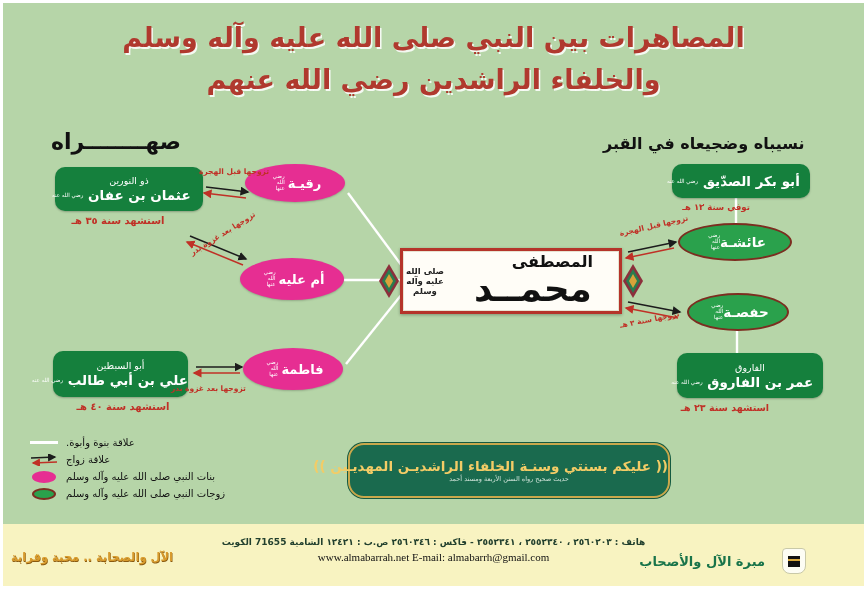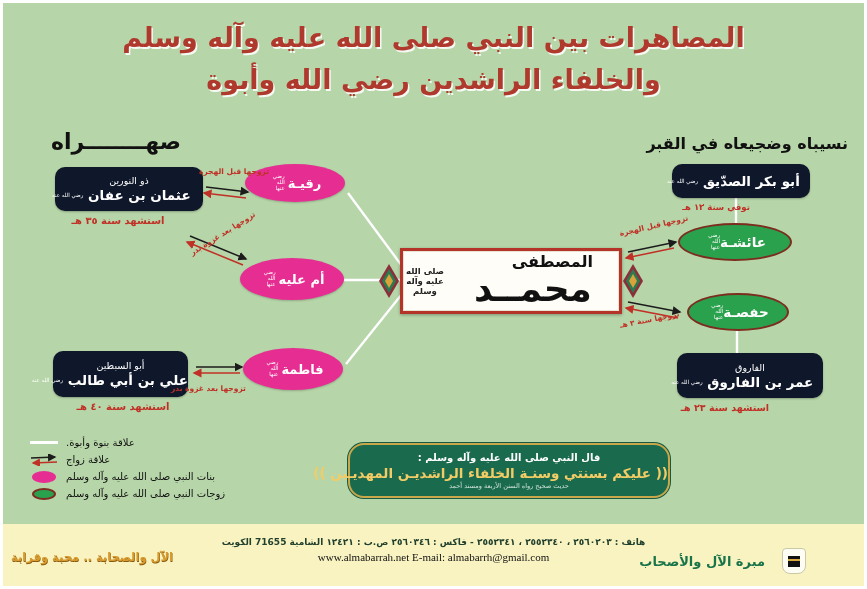--- a/index.html
+++ b/index.html
@@ -9,24 +9,24 @@
   .abs{position:absolute;}
   .wires{position:absolute;left:0;top:0;width:861px;height:583px;pointer-events:none;}
 
   
   .title{left:0;top:14px;width:100%;text-align:center;color:#b0392e;font-weight:bold;
          font-size:27px;line-height:42px;text-shadow:1.5px 1.5px 0 rgba(255,255,255,.85);}
 
   
   .hdr{color:#111;font-weight:bold;}
   .hdr-left{left:38px;top:126px;width:150px;font-size:22px;text-align:center;}
-  .hdr-right{left:600px;top:131px;width:245px;font-size:16px;text-align:right;}
-
-  
-  .obox{background:#0f172a;border-radius:10px;color:#fff;text-align:center;
+  .hdr-right{left:600px;top:131px;width:245px;font-size:16px;text-align:left;}
+
+  
+  .obox{background:#15803d;border-radius:10px;color:#fff;text-align:center;
         display:flex;flex-direction:column;justify-content:center;gap:1px;
         box-shadow:0 1px 2px rgba(0,0,0,.25);}
   .obox-epithet{font-size:9.5px;line-height:11px;}
   .obox-name{font-size:13.5px;font-weight:bold;line-height:16px;white-space:nowrap;}
   .hon{font-size:5.5px;font-weight:normal;display:inline-block;width:16px;line-height:1.05;vertical-align:middle;}
 
   
   .poval{background:#e62e92;border-radius:50%;color:#fff;display:flex;align-items:center;justify-content:center;
          gap:3px;box-shadow:0 1px 2px rgba(0,0,0,.2);}
   .poval-name{font-size:13px;font-weight:bold;white-space:nowrap;}
@@ -114,21 +114,21 @@
       <line x1="237" y1="370" x2="191" y2="370" stroke="#c03026" marker-end="url(#mR)"></line>
       <line x1="625" y1="249" x2="673" y2="239" stroke="#1c1c1c" marker-end="url(#mB)"></line>
       <line x1="671" y1="245" x2="623" y2="255" stroke="#c03026" marker-end="url(#mR)"></line>
       <line x1="625" y1="299" x2="677" y2="309" stroke="#1c1c1c" marker-end="url(#mB)"></line>
       <line x1="675" y1="315" x2="623" y2="305" stroke="#c03026" marker-end="url(#mR)"></line>
     </g>
   </svg>
 
   <div class="abs title">
     <div>المصاهرات بين النبي صلى الله عليه وآله وسلم</div>
-    <div>والخلفاء الراشدين رضي الله وأبوة</div>
+    <div>والخلفاء الراشدين رضي الله عنهم</div>
   </div>
 
   <div class="abs hdr hdr-left">صهــــــــراه</div>
   <div class="abs hdr hdr-right">نسيباه وضجيعاه في القبر</div>
 
   <div class="abs obox" style="left:52px;top:164px;width:148px;height:44px;">
     <div class="obox-epithet">ذو النورين</div>
     <div class="obox-name"><span>عثمان بن عفان</span> <span class="hon">رضي الله عنه</span></div>
   </div>
   <div class="abs death" style="left:55px;top:212px;width:120px;font-size:10px;">استشهد سنة ٣٥ هـ</div>
@@ -195,21 +195,20 @@
         <span class="hon">رضي الله عنها</span>
   </div>
 
   <div class="abs obox" style="left:674px;top:350px;width:146px;height:45px;">
     <div class="obox-epithet">الفاروق</div>
     <div class="obox-name"><span>عمر بن الفاروق</span> <span class="hon">رضي الله عنه</span></div>
   </div>
   <div class="abs death" style="left:674px;top:399px;width:96px;font-size:9.5px;">استشهد سنة ٢٣ هـ</div>
 
   <div class="abs banner">
-    <div class="banner-intro">قال النبي صلى الله عليه وآله وسلم :</div>
     <div class="banner-text">(( عليكم بسنتي وسنـة الخلفاء الراشديـن المهديـين ))</div>
     <div class="banner-src">حديث صحيح رواه السنن الأربعة ومسند أحمد</div>
   </div>
 
   <div class="abs legend">
     <div class="lrow">
       <span class="sym">
             <span class="sym-line"></span>
           </span>
       <span class="lbl">علاقة بنوة وأبوة.</span>

